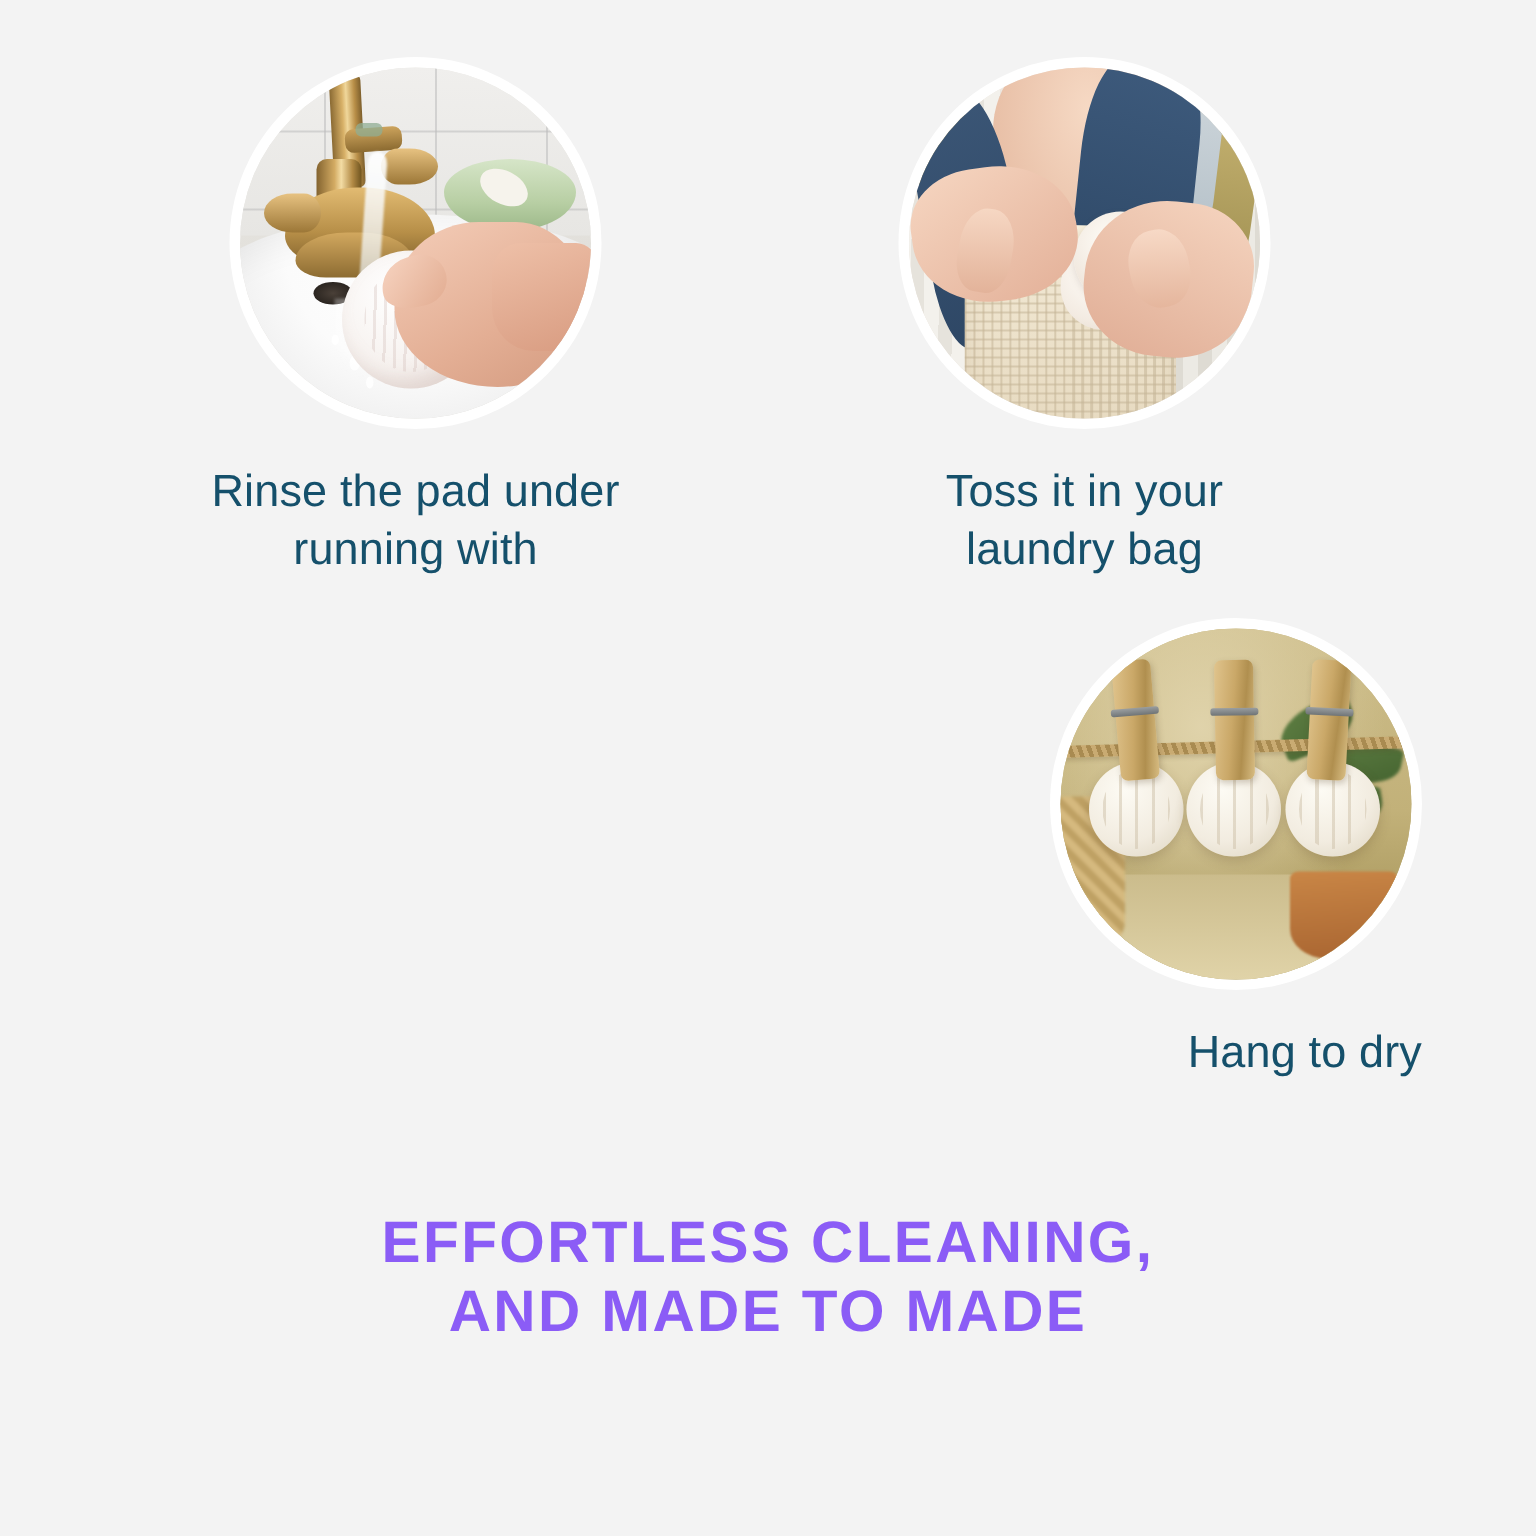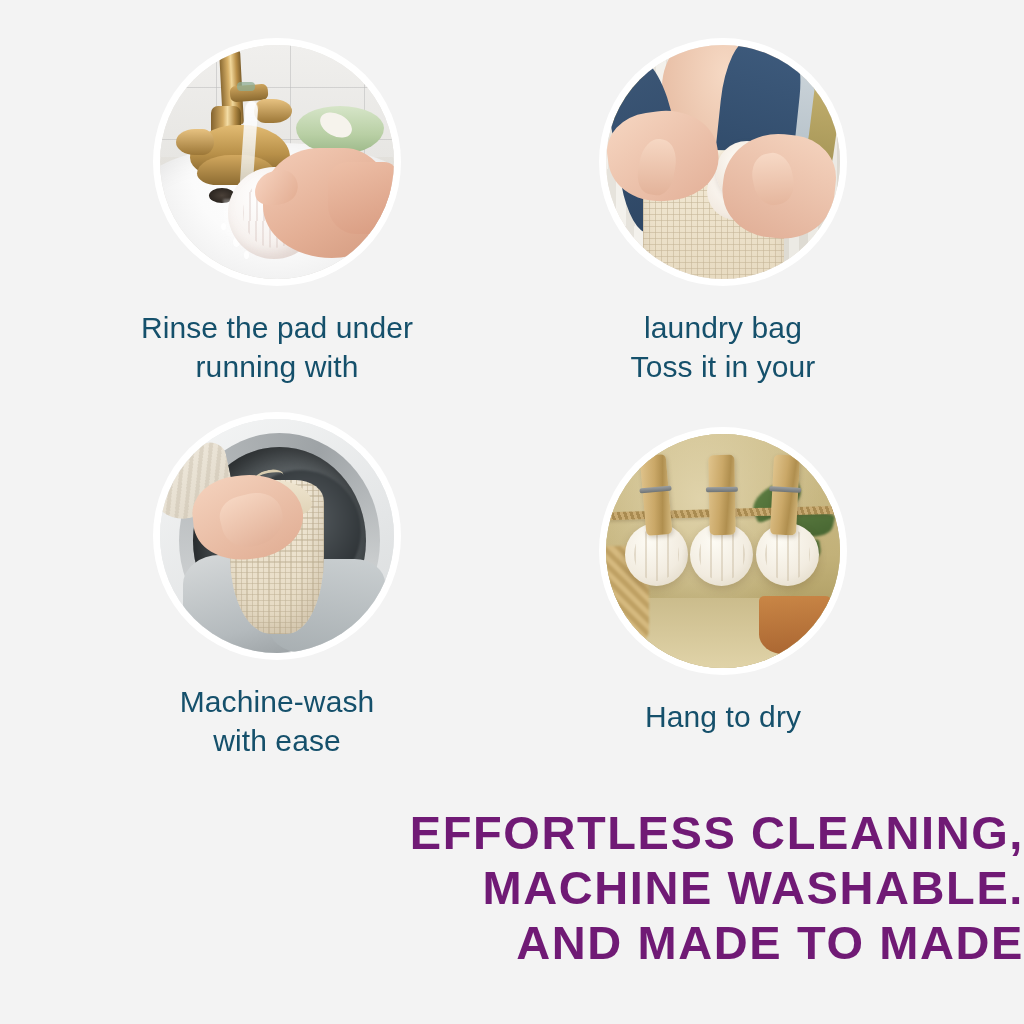--- a/index.html
+++ b/index.html
@@ -28,21 +28,21 @@
   .step {
     position:absolute;
     width:450px;
     display:flex;
     flex-direction:column;
     align-items:center;
   }
   .step-r1c1 { left:52px;  top:38px; }
   .step-r1c2 { left:498px; top:38px; }
   .step-r2c1 { left:52px;  top:412px; }
-  .step-r2c2 { left:498px; top:427px; }
+  .step-r2c2 { left:498px; top:412px;align-items:flex-end; }
 
   .photo-ring {
     width:248px; height:248px;
     border-radius:50%;
     background:#ffffff;
     padding:7px;
     box-shadow:0 0 0 0 rgba(0,0,0,0);
   }
   .photo {
     width:100%; height:100%;
@@ -61,24 +61,24 @@
     font-weight:500;
     letter-spacing:.1px;
     max-width:400px;
   }
 
   
   .headline {
     position:absolute;
     left:0; right:0;
     top:806px;
-    text-align:right;
-    color:#701a75;
+    text-align:center;
+    color:#8b5cf6;
     font-weight:bold;
-    font-size:47px;
+    font-size:39px;
     line-height:1.17;
     letter-spacing:1.6px;
   }
   .headline span { display:block; white-space:nowrap; }
 
   
   .ph1 { background:linear-gradient(175deg,#eceae6 0%,#e3e1dc 48%,#dcdad5 100%); }
   .ph1 .tilewall {
     position:absolute; inset:0 0 52% 0;
     background:
@@ -545,47 +545,25 @@
             <div class="bag-lip"></div>
           <div class="pad-b"></div>
             <div class="pad-a"></div>
           <div class="hand-l"></div>
             <div class="finger-l"></div>
           <div class="hand-r"></div>
             <div class="finger-r"></div>
         </div>
       </div>
       <div class="caption">
+        <div>Toss it in your</div>
         <div>laundry bag</div>
-        <div>Toss it in your</div>
       </div>
     </div>
 
-    <div class="step step-r2c1">
-      <div class="photo-ring">
-        <div class="photo ph3">
-          <div class="machine-face"></div>
-          <div class="door-ring"></div>
-          <div class="door-inner"></div>
-          <div class="drum-dark"></div>
-          <div class="towel-grey"></div>
-            <div class="towel-grey2"></div>
-          <div class="bag"></div>
-            <div class="bag-cinch"></div>
-            <div class="drawstring"></div>
-          <div class="sleeve"></div>
-          <div class="hand3"></div>
-            <div class="fingers3"></div>
-        </div>
-      </div>
-      <div class="caption">
-        <div>Machine-wash</div>
-        <div>with ease</div>
-      </div>
-    </div>
 
     <div class="step step-r2c2">
       <div class="photo-ring">
         <div class="photo ph4">
           <div class="wallback"></div>
             <div class="floor"></div>
           <div class="basket"></div>
           <div class="leaf lf1"></div>
             <div class="leaf lf2"></div>
             <div class="leaf lf3"></div>
@@ -601,17 +579,16 @@
       </div>
       <div class="caption">
         <div>Hang to dry</div>
       </div>
     </div>
 
   </div>
 
   <div class="headline">
     <span>EFFORTLESS CLEANING,</span>
-    <span>MACHINE WASHABLE.</span>
     <span>AND MADE TO MADE</span>
   </div>
 
 </div>
 
 </body></html>

